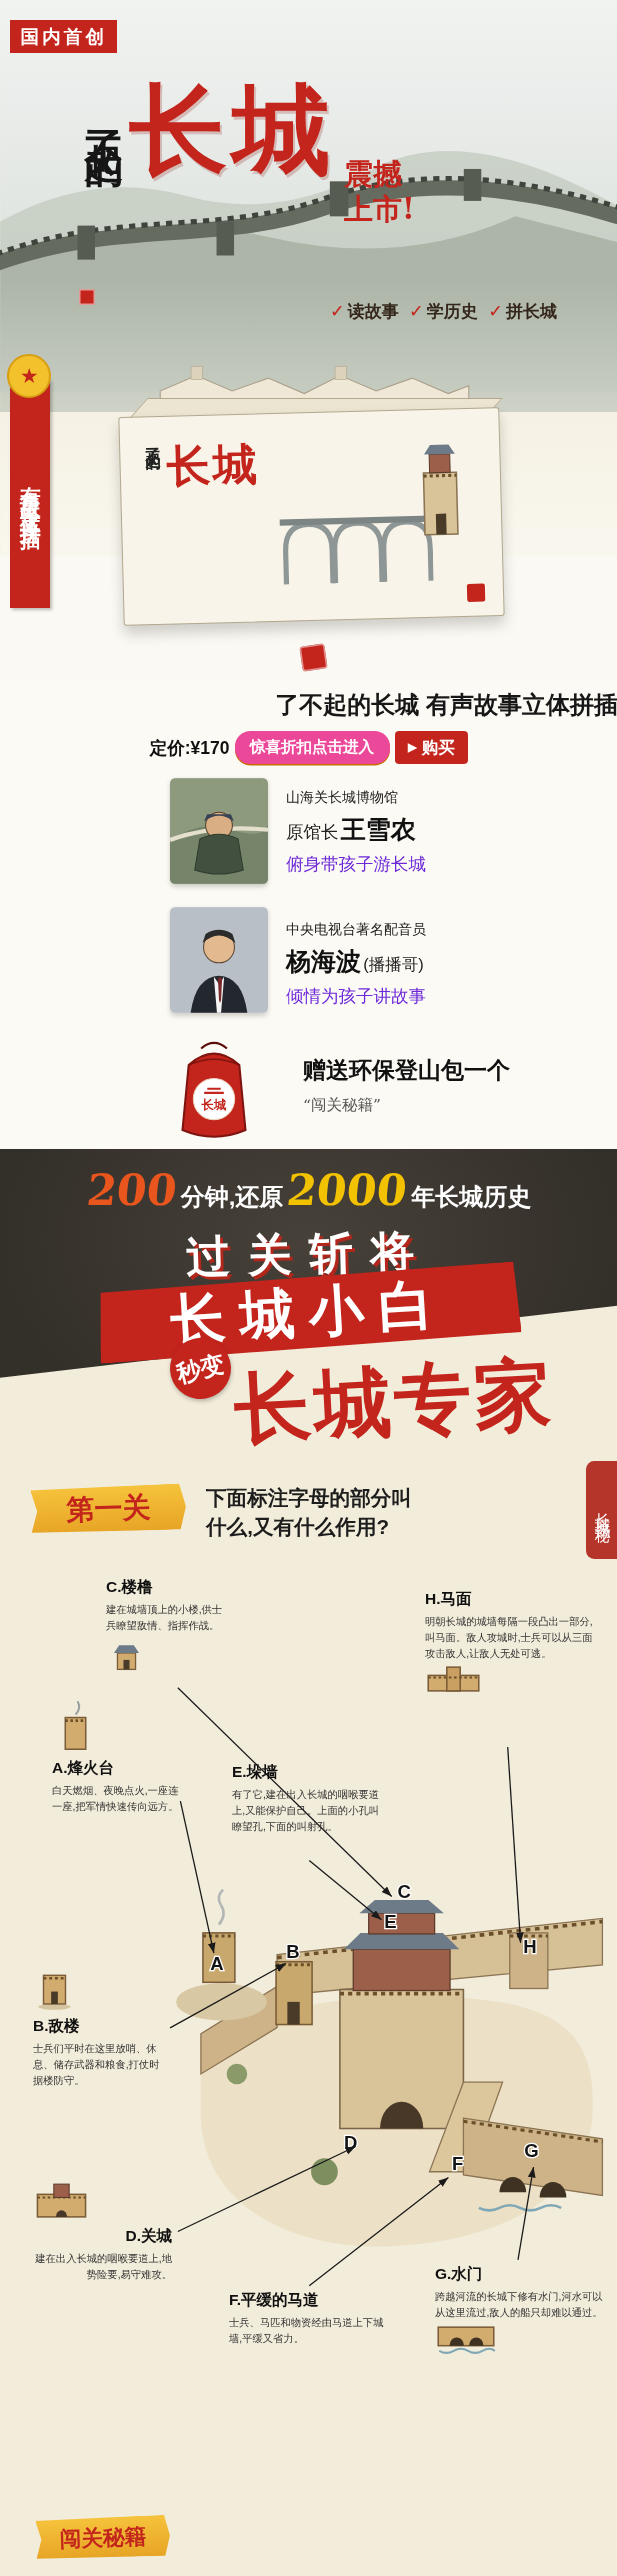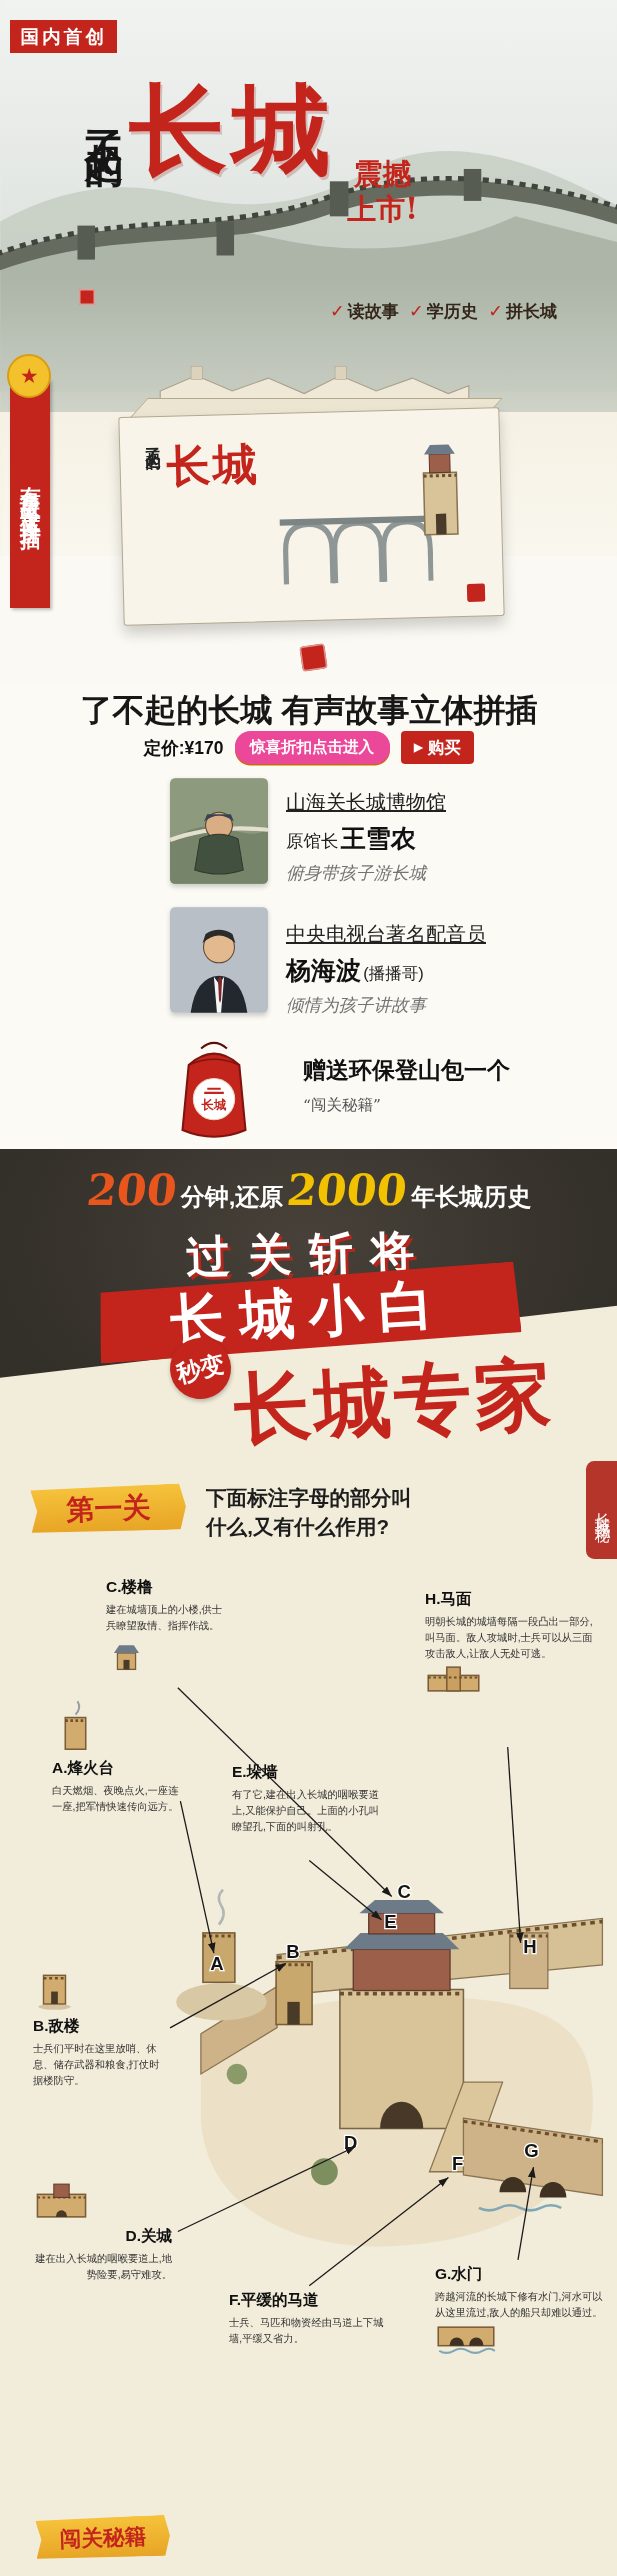--- a/index.html
+++ b/index.html
@@ -11,21 +11,21 @@
 
   
   .hero-bg { left:0; top:0; width:618px; height:682px; }
   .mid-bg  { left:0; top:682px; width:618px; height:467px; background:#fcfaf4; }
   .badge { left:10.3px; top:19.6px; background:#c3251c; color:#fff; font-size:18.5px; font-weight:bold;
            letter-spacing:3.1px; padding:4.1px 10.3px; }
   .title-prefix { left:78px; top:100px; writing-mode:vertical-rl; font-size:39px; font-weight:900;
                   color:#161616; letter-spacing:6.2px; }
   .title-main { left:129px; top:66px; font-size:98px; font-weight:900; color:#c3251c; letter-spacing:5.2px;
                 white-space:nowrap; text-shadow:2.1px 2.6px 0 rgba(140,20,12,.22); }
-  .launch { left:344px; top:157px; width:77px; font-size:29px; font-weight:900; color:#c3251c; line-height:1.2;text-align:center; }
+  .launch { left:344px; top:157px; width:77px; font-size:29px; font-weight:900; color:#c3251c; line-height:1.2; }
   .hero-seal { left:79px; top:289px; width:15.5px; height:15.5px; background:#c3251c; border-radius:2.1px;
                box-shadow:inset 0 0 0 1.5px rgba(255,255,255,.55); }
   .tags { left:330px; top:300px; display:flex; gap:10.3px; }
   .tag { display:flex; align-items:center; gap:3.1px; font-size:17px; font-weight:bold; color:#34261a; }
   .tag .chk { color:#c3251c; font-size:17.5px; }
 
   
   .side-ribbon { left:10.3px; top:379px; width:40px; height:229px; background:#c3251c; color:#fff;
                  writing-mode:vertical-rl; display:flex; align-items:center; justify-content:center;
                  font-size:20.6px; font-weight:bold; letter-spacing:6.2px; box-shadow:1.5px 2.1px 3.1px rgba(0,0,0,.25); }
@@ -38,37 +38,37 @@
   .box { left:121px; top:412px; width:381px; height:209px; background:#f8f4e9; border:1.5px solid #b3a88f;
          border-radius:3.1px; transform:rotate(-1.5deg); box-shadow:0 8.2px 13.4px rgba(0,0,0,.18); }
   .box-small { left:21.6px; top:18.5px; writing-mode:vertical-rl; font-size:15.5px; font-weight:bold; color:#222; letter-spacing:2.1px; }
   .box-big { left:46px; top:20.6px; font-size:44px; font-weight:900; color:#c3251c; letter-spacing:2.1px; white-space:nowrap; }
   .box-arches { left:155px; top:88px; width:155px; height:88px; }
   .box-tower { right:29px; top:27px; width:62px; height:108px; }
   .box-seal { right:18.5px; bottom:14.4px; width:17.5px; height:17.5px; background:#c3251c; border-radius:2.1px; }
   .under-seal { left:301px; top:645px; width:25px; height:25px; background:#c3251c; border-radius:3.1px;
                 transform:rotate(-8deg); box-shadow:inset 0 0 0 1.5px rgba(255,255,255,.5); }
 
-  .prod-name { left:0; right:0; top:689px; text-align:center; font-size:32px; font-weight:900; color:#171717; }
-  .price-row { left:0; right:0; top:731px; display:flex; justify-content:center; align-items:center; gap:11px; }
+  .prod-name { left:0; right:0; top:689px; text-align:right; font-size:24px; font-weight:900; color:#171717; }
+  .price-row { left:0; right:0; top:731px; display:flex; justify-content:center; align-items:center; gap:5px; }
   .price { font-size:17.5px; font-weight:bold; color:#111; }
   .discount-btn { background:#ec4899; color:#fff; font-size:15.5px; font-weight:bold; padding:6.2px 15.5px;
                   border-radius:15.5px; border:none; box-shadow:0 1.5px 0 #c86d00; cursor:pointer; }
   .buy-btn { background:#c3251c; color:#fff; font-size:16.5px; font-weight:bold; padding:5.7px 13.4px;
              border-radius:4.1px; border:none; display:flex; align-items:center; gap:5.2px; cursor:pointer; }
   .buy-btn .tri { font-size:11.3px; }
 
   
   .photo { width:98px; height:106px; border-radius:5.2px; overflow:hidden; box-shadow:0 2.1px 5.2px rgba(0,0,0,.18); }
   .endorse-text div { margin-bottom:6.2px; }
-  .e-org { font-size:20px; color:#222;text-decoration:underline; }
+  .e-org { font-size:14px; color:#222; }
   .e-role { font-size:17.5px; color:#222;text-align:right; }
   .e-name { font-size:25px; font-weight:900; color:#111; }
   .e-alias { font-size:16.5px; color:#222; }
-  .e-action { font-size:17.5px; color:#737373;font-style:italic; }
+  .e-action { font-size:17.5px; color:#6d28d9; }
   .gift-title { font-size:23px; font-weight:900; color:#111; }
   .gift-note { font-size:15.5px; color:#555; margin-top:9.3px; font-family:"DejaVu Serif","Liberation Serif",serif; }
 
   
   .promo { left:0; top:1149px; width:618px; height:301px;
            background:radial-gradient(ellipse at 50% 30%, #474139 0%, #332f29 72%); }
   .promo-wedge { left:0; top:1149px; width:618px; height:301px; background:#f2ecda;
                  clip-path:polygon(0 76%, 100% 52%, 100% 100%, 0 100%); z-index:1; }
   .promo-l1 { left:0; right:0; top:1165px; display:flex; justify-content:center; align-items:baseline; gap:4.1px; z-index:2; }
   .promo-l1 .num { font-family:"DejaVu Serif","Liberation Serif",serif; font-weight:900; font-size:43px;

